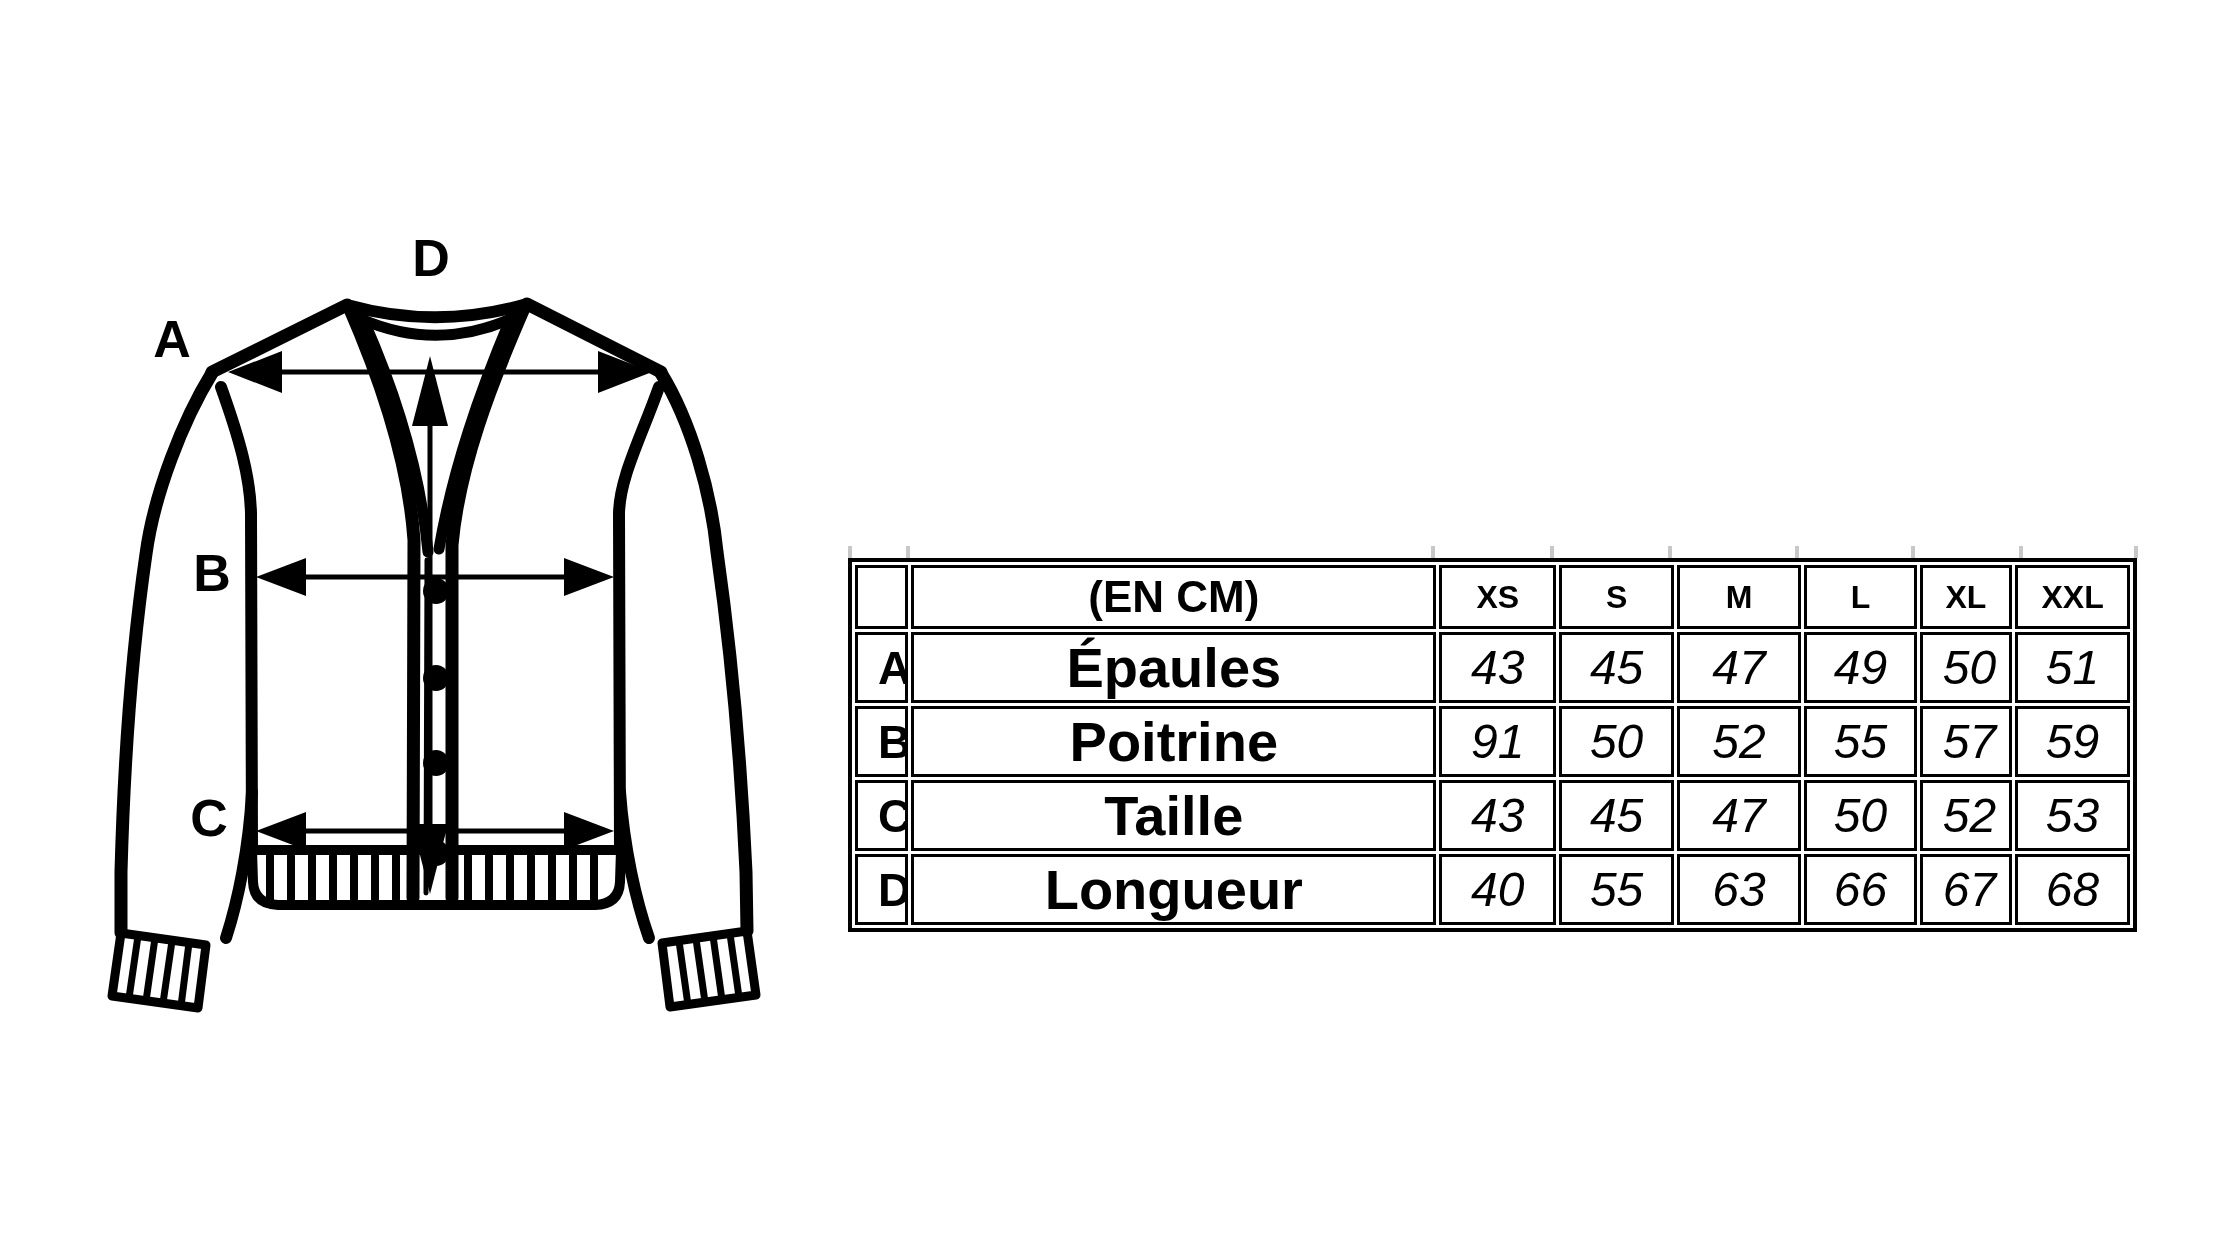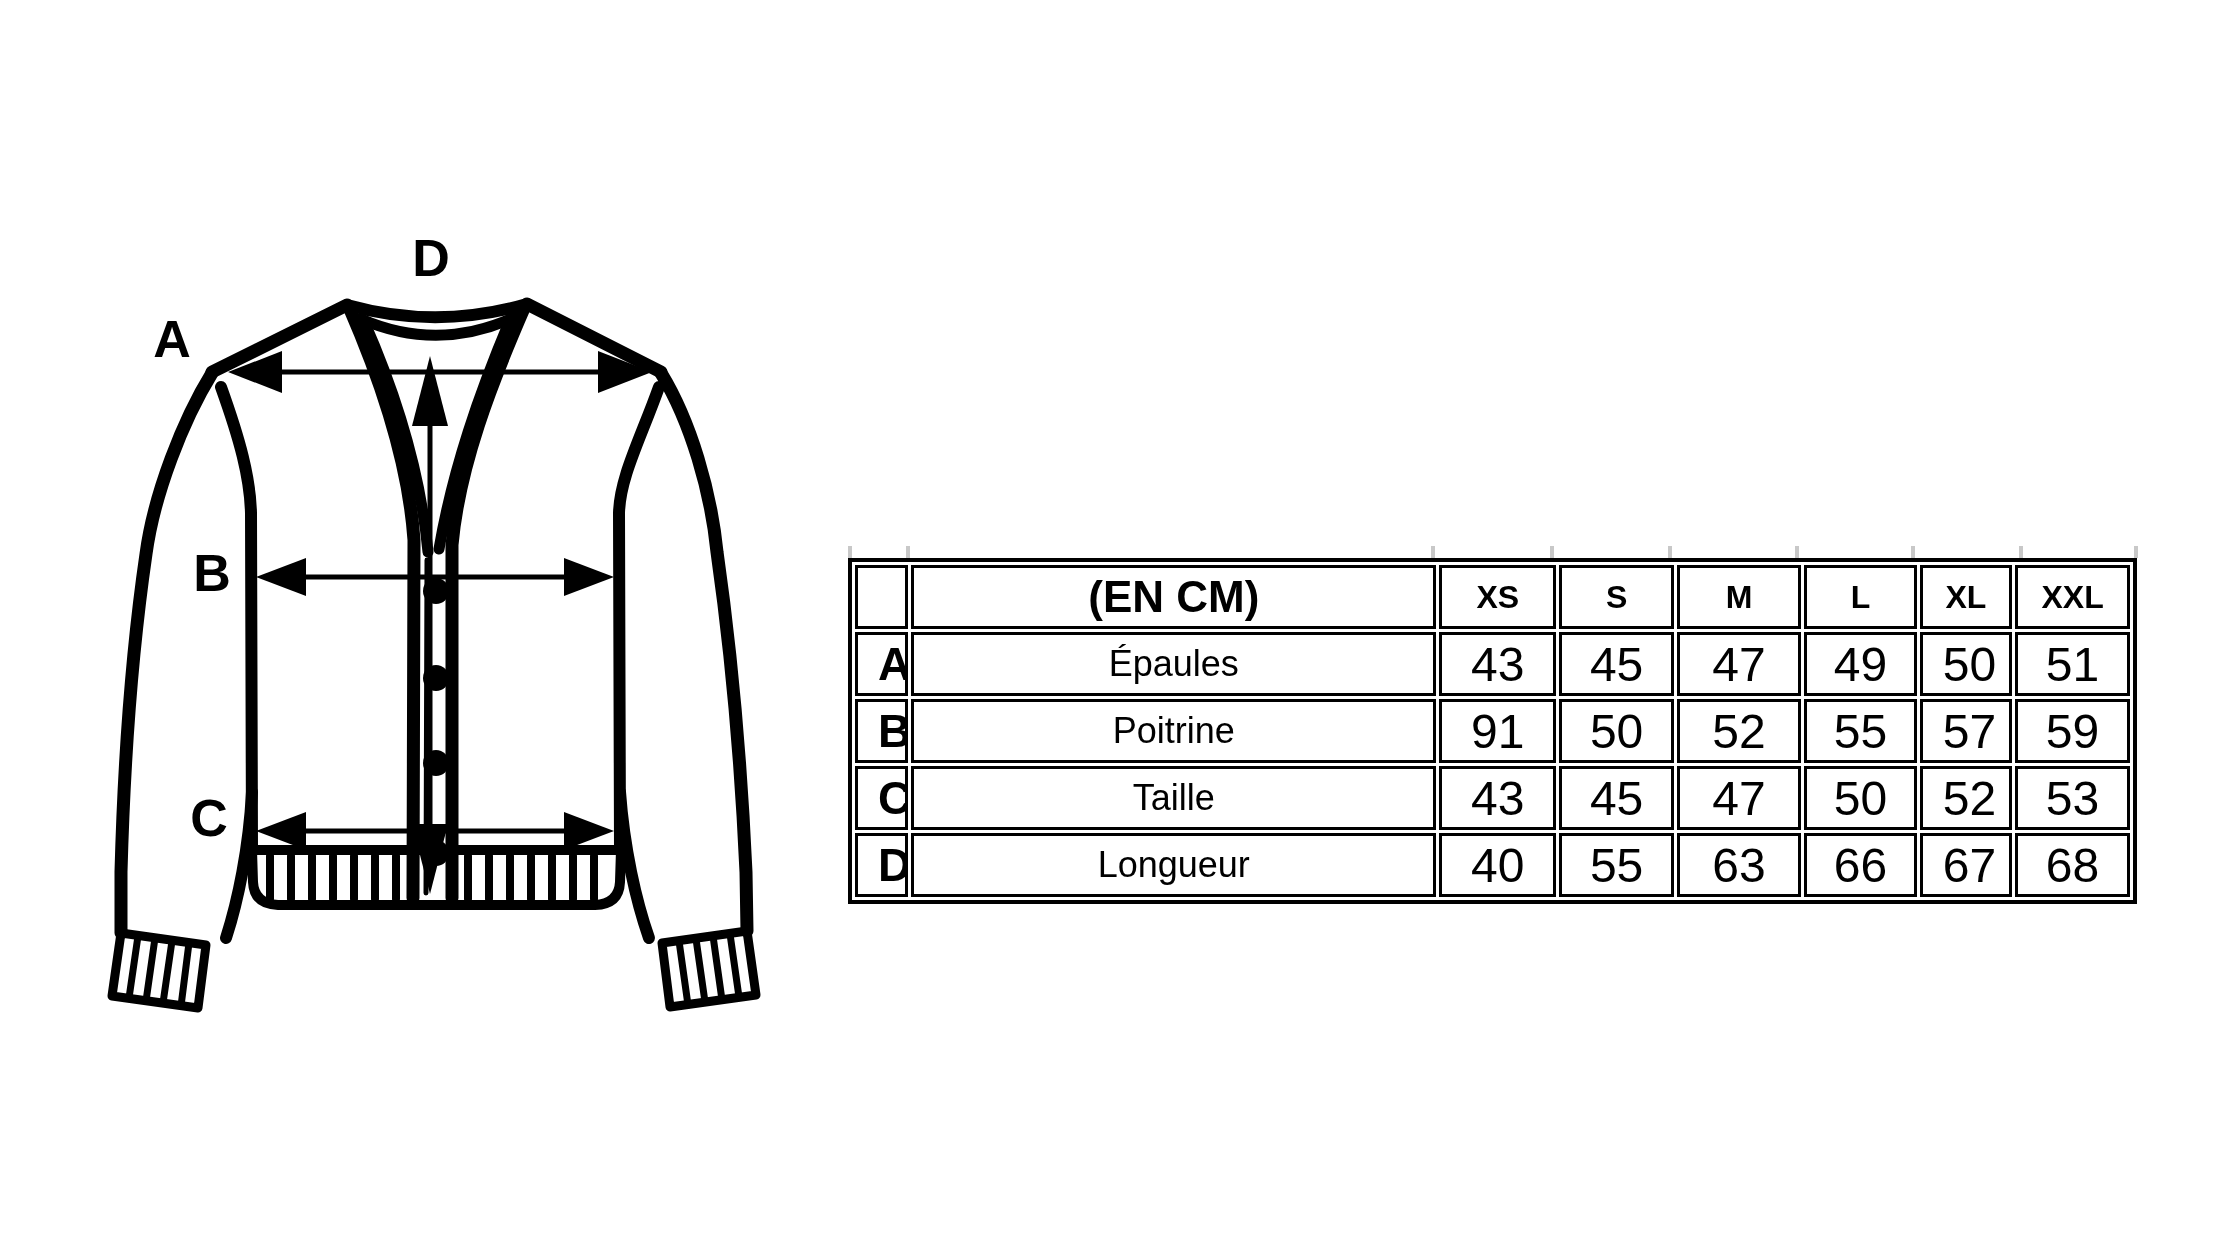--- a/index.html
+++ b/index.html
@@ -44,23 +44,23 @@
   }
   .size-table td{
     border:3px solid #000000;
     text-align:center;vertical-align:middle;
     height:58px;padding:0 20px;overflow:hidden;
     color:#000000;background:#ffffff;
   }
   td.corner{}
   td.key{font-weight:bold;font-size:46px;}
   td.unit{font-weight:bold;font-size:44px;}
-  td.name{font-weight:normal;font-size:36px;}
+  td.name{font-weight:bold;font-size:56px;}
   td.sizeh{font-weight:bold;font-size:32px;}
-  td.num{font-weight:400;font-size:48px;}
+  td.num{font-weight:400;font-size:48px;font-style:italic;}
 </style>
 </head>
 <body>
 
 <div class="canvas">
 
   <svg class="garment-svg" viewBox="90 180 690 880" xmlns="http://www.w3.org/2000/svg">
     <g fill="none" stroke="#000000" stroke-linecap="round" stroke-linejoin="round">
 
       <path d="M 212,372 L 347,305" stroke-width="13"></path>

